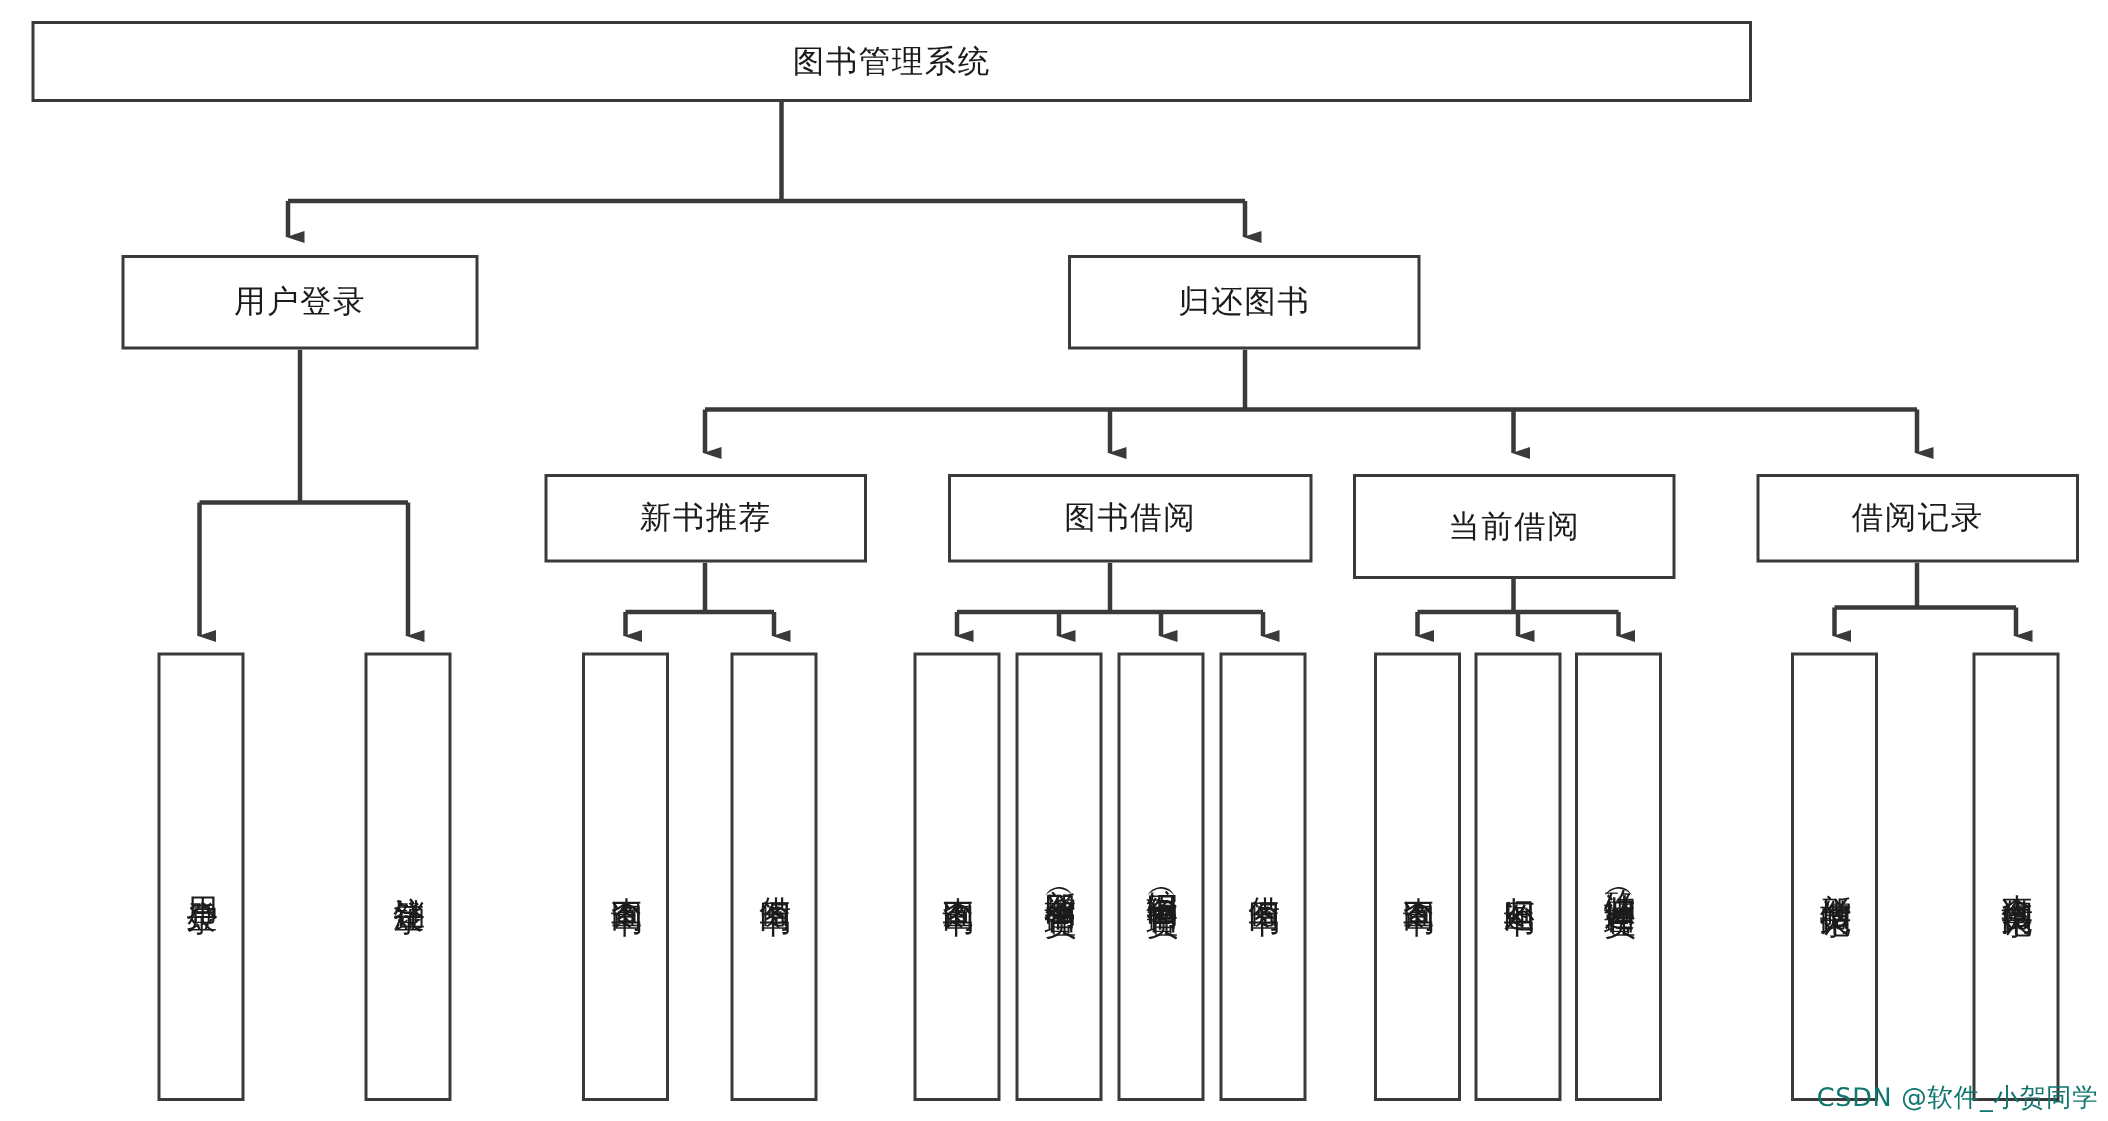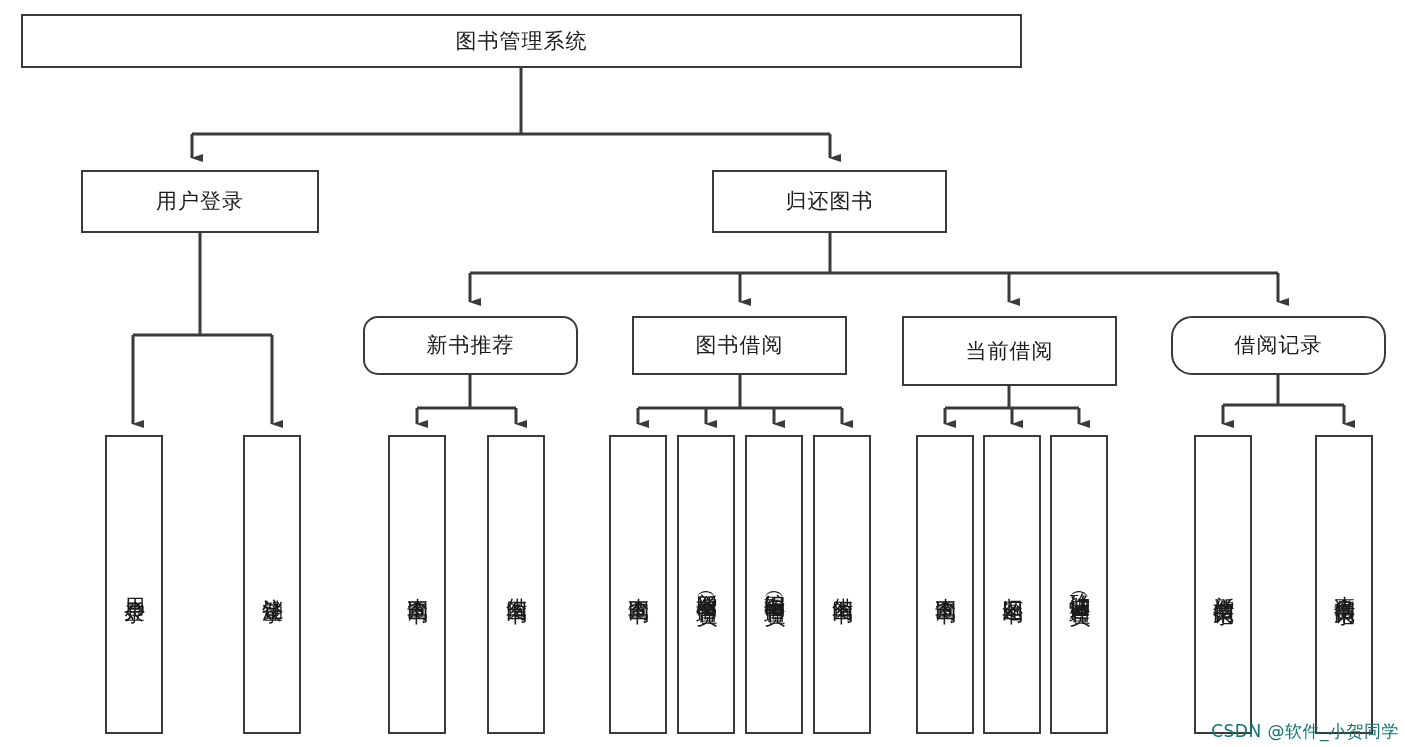--- a/index.html
+++ b/index.html
@@ -116,41 +116,41 @@
       <path d="M1012,408 L1012,424" marker-end="url(#arw)"></path>
       <path d="M1079,408 L1079,424" marker-end="url(#arw)"></path>
 
       <path d="M1278,375 L1278,405"></path>
       <path d="M1223,405 L1344,405"></path>
       <path d="M1223,405 L1223,424" marker-end="url(#arw)"></path>
       <path d="M1344,405 L1344,424" marker-end="url(#arw)"></path>
     </g>
   </svg>
 
-  <div class="node h-node root" style="left:21px;top:14px;width:1001px;height:54px;">
+  <div class="node h-node root" style="left:21px;top:14px;width:1147px;height:54px;">
     <span class="txt">图书管理系统</span>
   </div>
 
   <div class="node h-node" style="left:81px;top:170px;width:238px;height:63px;">
     <span class="txt">用户登录</span>
   </div>
   <div class="node h-node" style="left:712px;top:170px;width:235px;height:63px;">
     <span class="txt">归还图书</span>
   </div>
 
-  <div class="node h-node" style="left:363px;top:316px;width:215px;height:59px;border-radius:15px;">
+  <div class="node h-node" style="left:363px;top:316px;width:215px;height:59px;">
     <span class="txt">新书推荐</span>
   </div>
-  <div class="node h-node" style="left:632px;top:316px;width:215px;height:59px;">
+  <div class="node h-node" style="left:632px;top:316px;width:243px;height:59px;">
     <span class="txt">图书借阅</span>
   </div>
   <div class="node h-node" style="left:902px;top:316px;width:215px;height:70px;">
     <span class="txt">当前借阅</span>
   </div>
-  <div class="node h-node" style="left:1171px;top:316px;width:215px;height:59px;border-radius:21px;">
+  <div class="node h-node" style="left:1171px;top:316px;width:215px;height:59px;">
     <span class="txt">借阅记录</span>
   </div>
 
   <div class="node leaf" style="left:105px;top:435px;width:58px;height:299px;">
     <span class="txt">用户登录</span>
   </div>
   <div class="node leaf" style="left:243px;top:435px;width:58px;height:299px;">
     <span class="txt">注销登录</span>
   </div>
 

